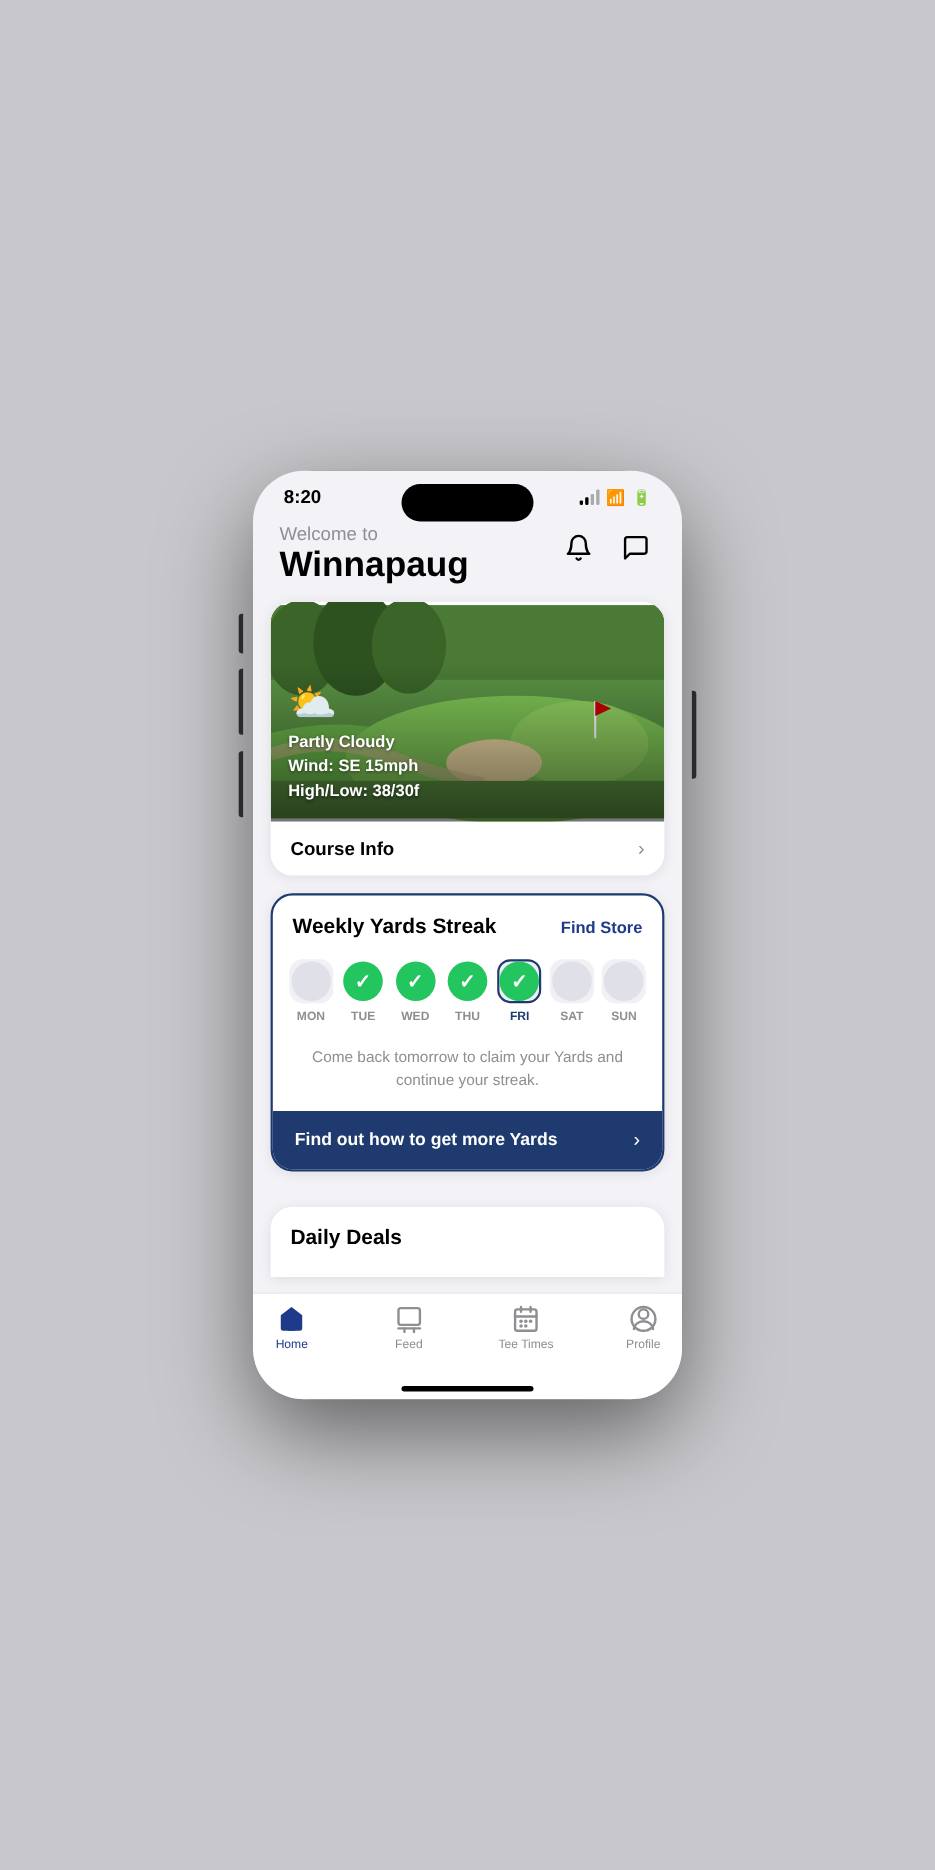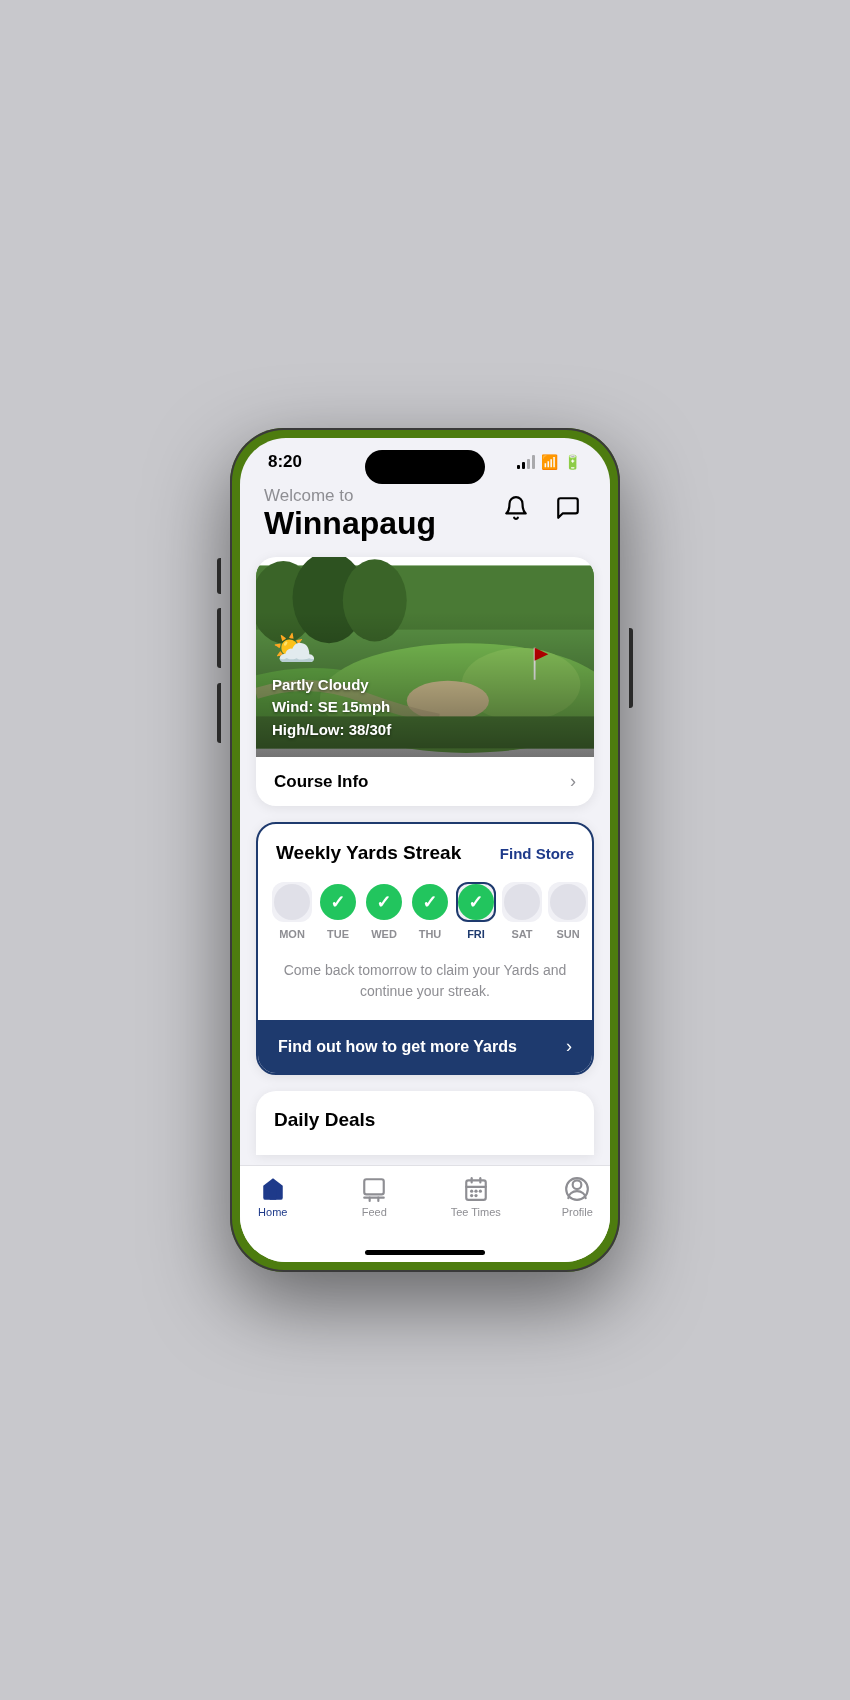--- a/index.html
+++ b/index.html
@@ -9,21 +9,20 @@
       justify-content: center;
       align-items: center;
       min-height: 100vh;
       font-family: -apple-system, BlinkMacSystemFont, 'Helvetica Neue', sans-serif;
     }
     .phone-outer {
       width: 390px;
       height: 844px;
       background: #4d7c0f;
       border-radius: 54px;
-      padding: 10px;
       box-shadow: 0 30px 80px rgba(0,0,0,0.5), inset 0 0 0 2px #3a3a3a;
       position: relative;
     }
     .phone-inner {
       width: 100%;
       height: 100%;
       background: #f2f2f7;
       border-radius: 46px;
       overflow: hidden;
       position: relative;
@@ -164,21 +163,21 @@
       font-size: 17px;
       font-weight: 600;
       color: #000;
     }
     .chevron-right {
       color: #8e8e93;
       font-size: 18px;
     }
     
     .yards-card {
-      margin: 0 16px 16px;
+      margin: 0 16px 32px;
       background: #fff;
       border-radius: 20px;
       overflow: hidden;
       box-shadow: 0 2px 12px rgba(0,0,0,0.08);
       border: 2px solid #1e3a6e;
     }
     .yards-card-header {
       padding: 18px 18px 14px;
       display: flex;
       justify-content: space-between;

